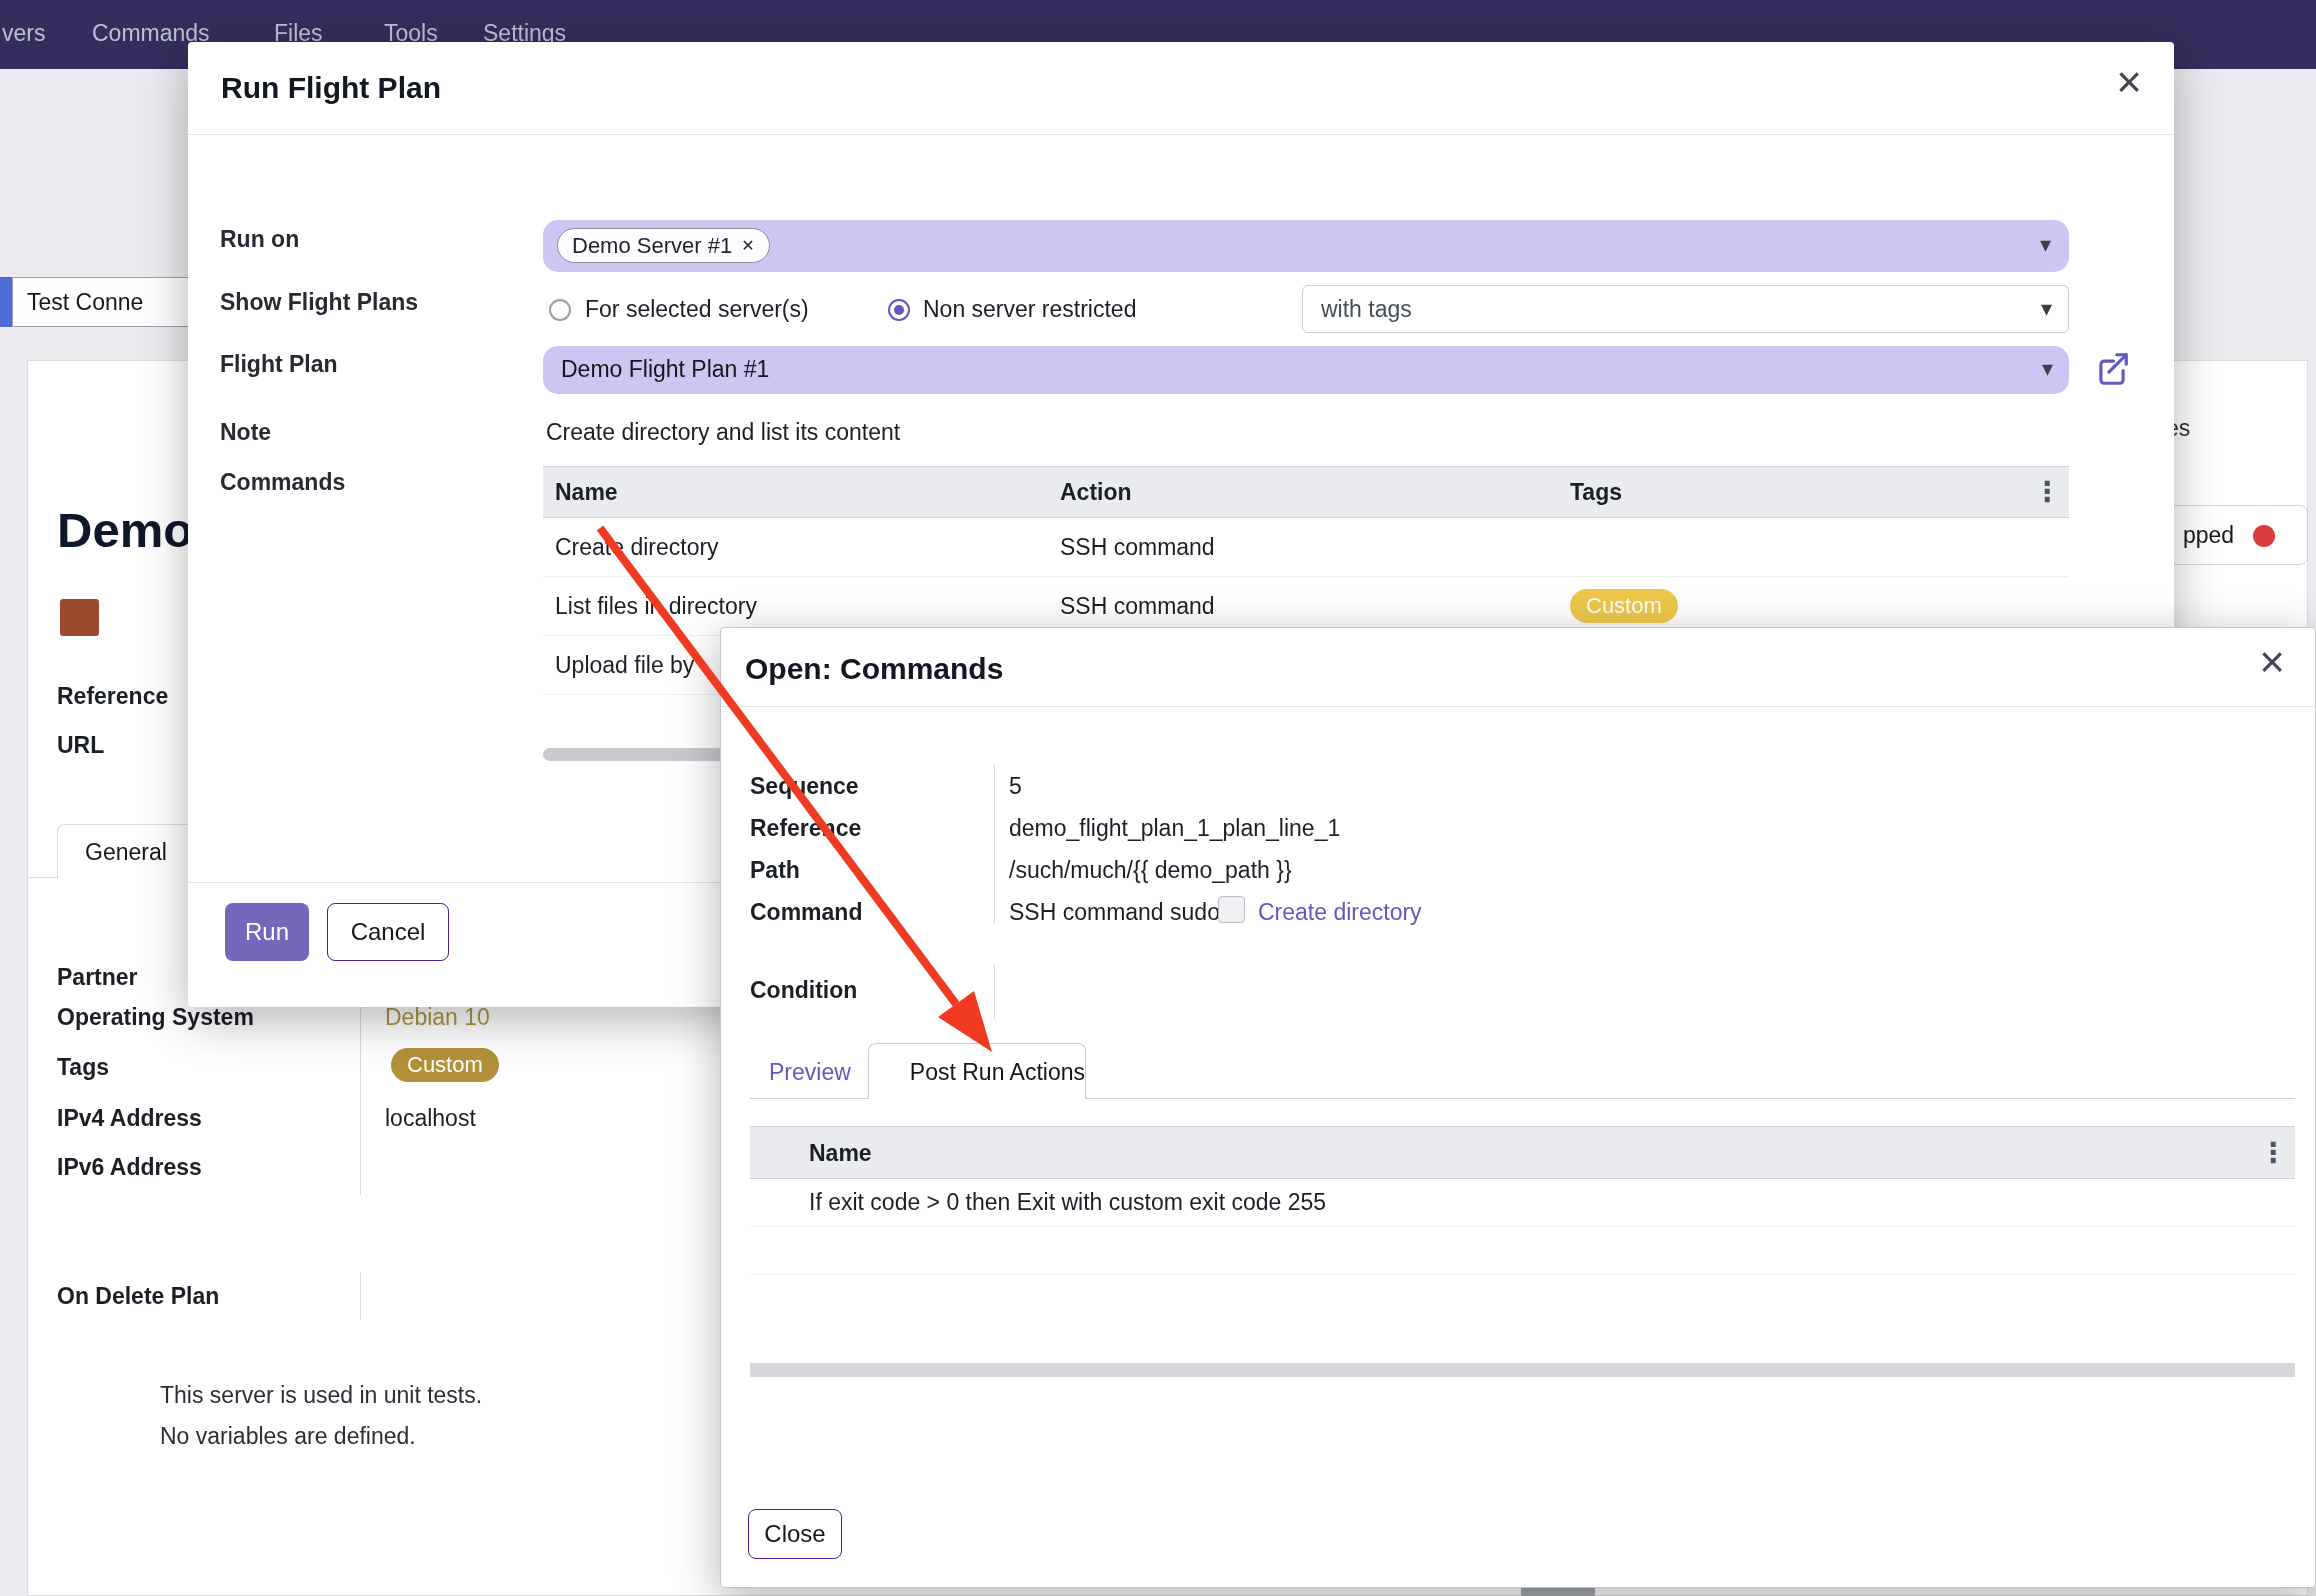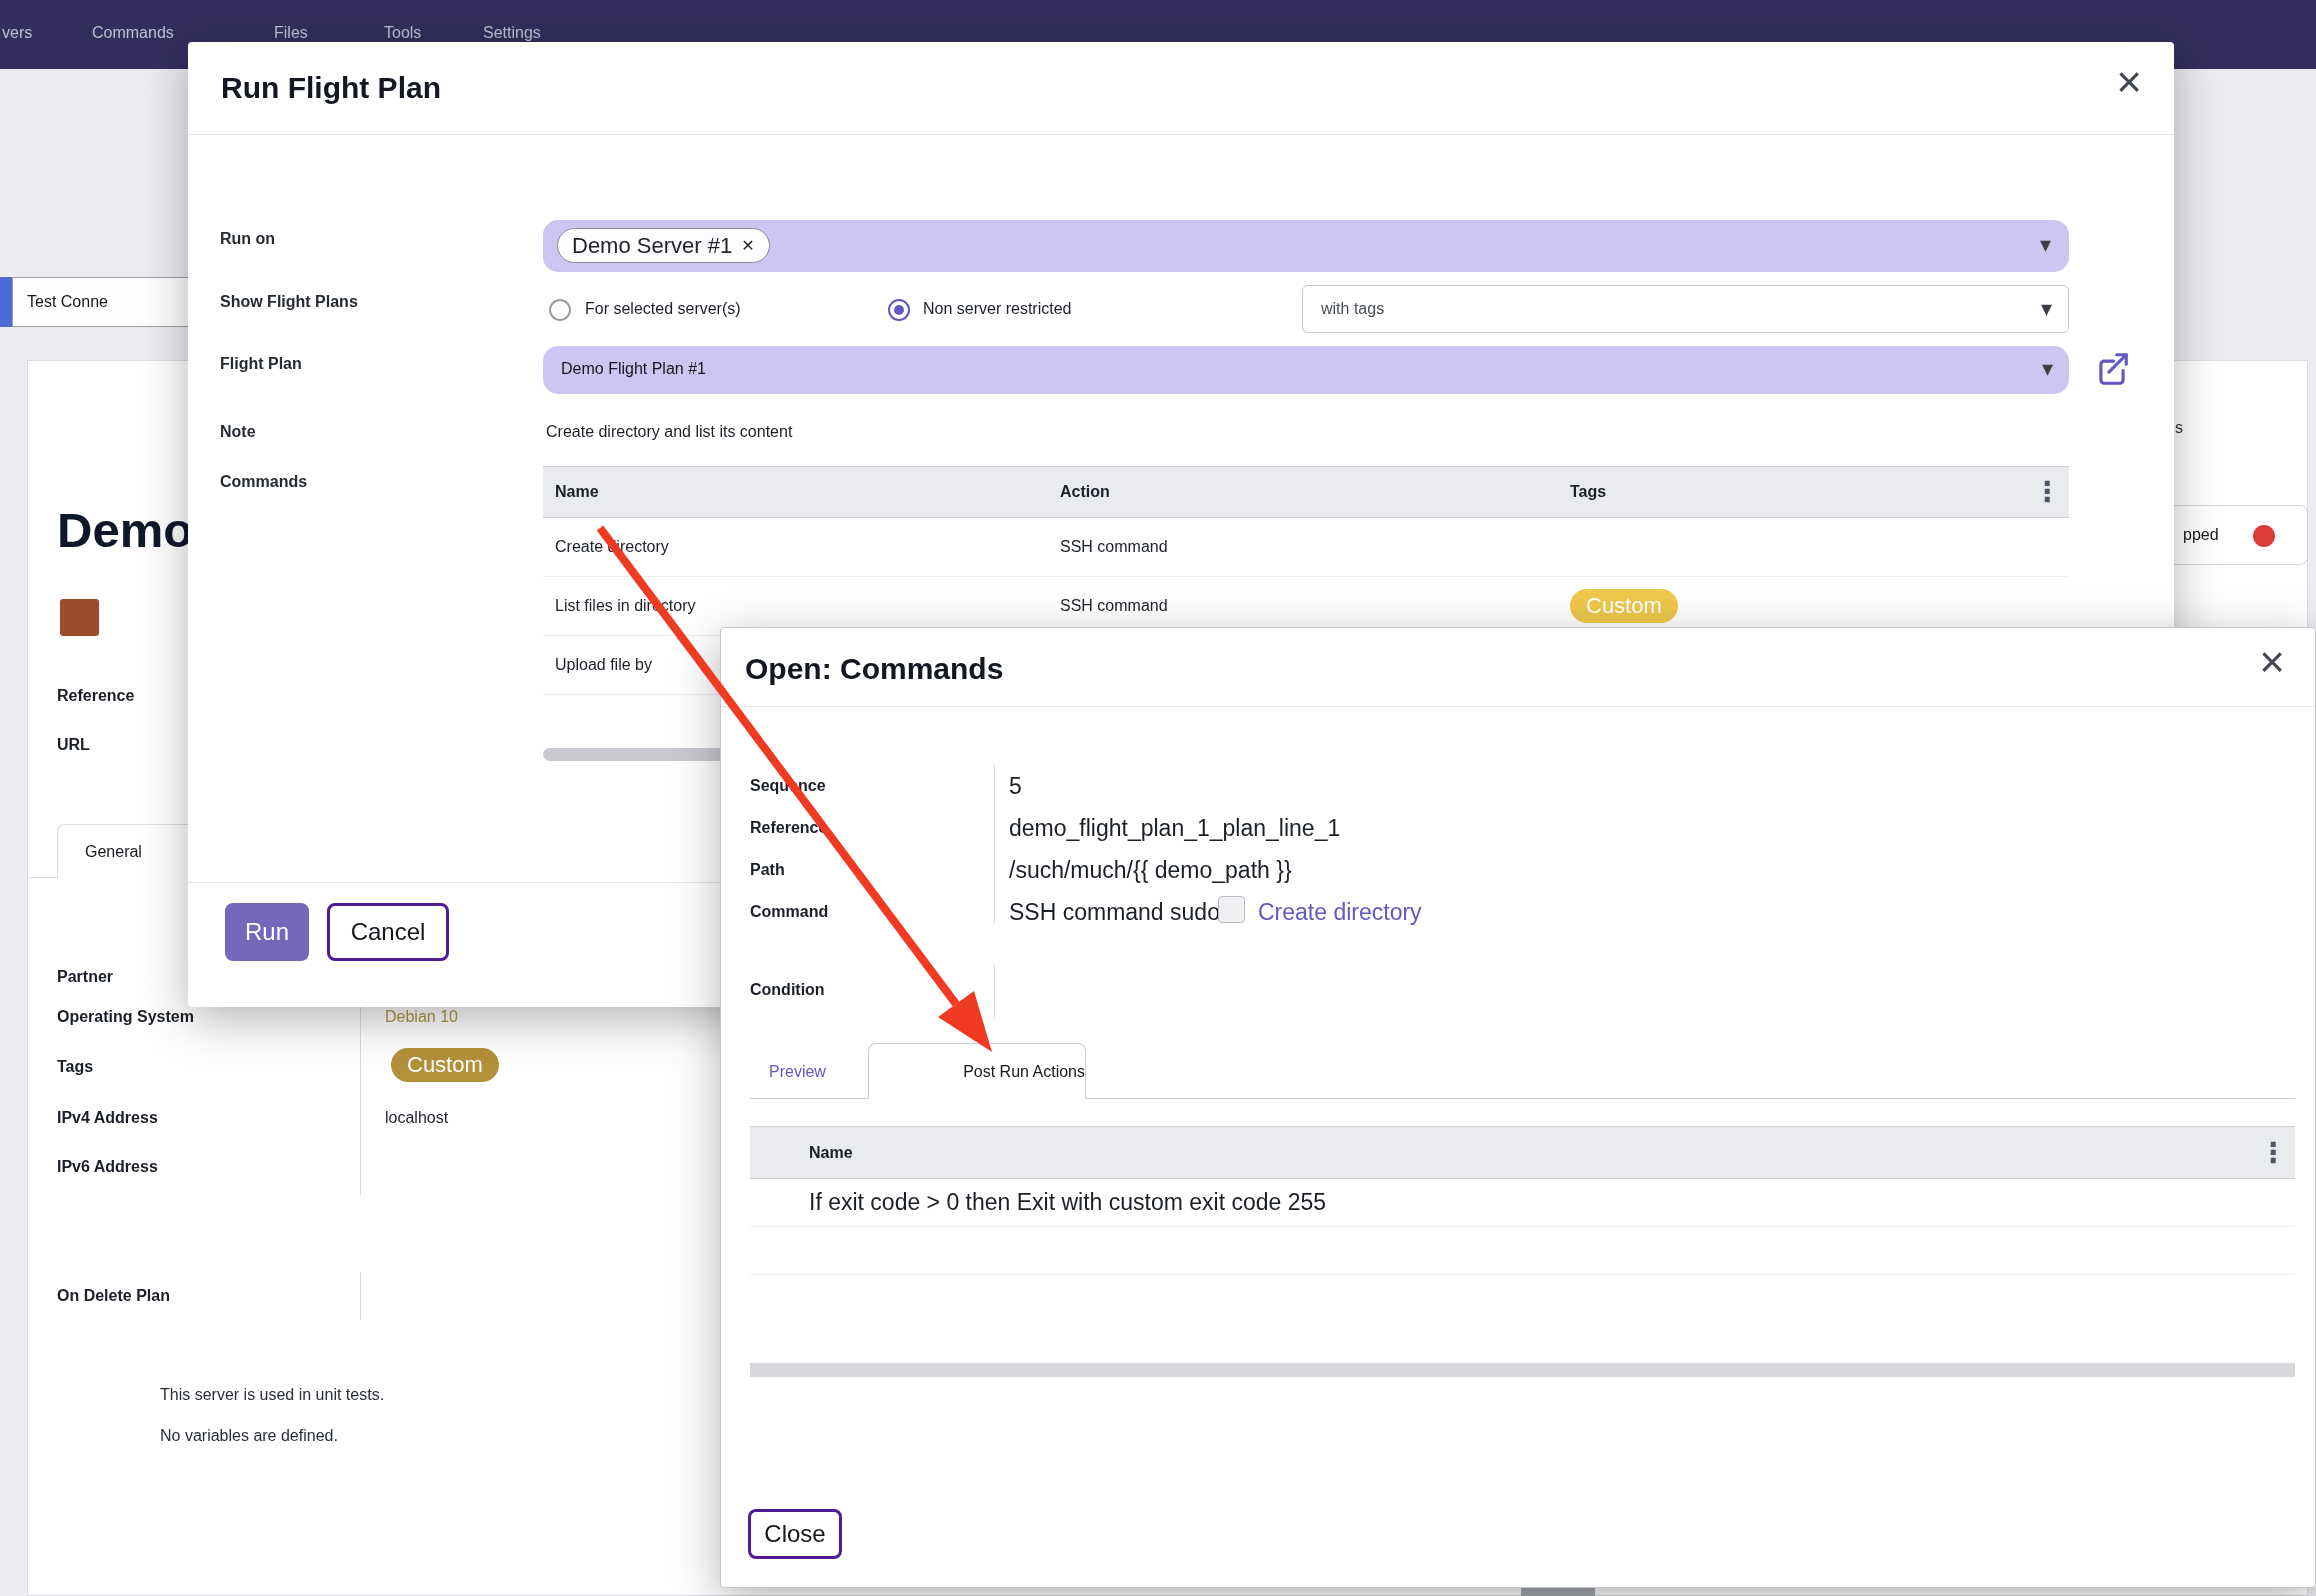--- a/index.html
+++ b/index.html
@@ -1,32 +1,32 @@
 <!DOCTYPE html>
 <html><head>
 <meta charset="utf-8">
 <style>
   *{margin:0;padding:0;box-sizing:border-box;}
   html,body{width:2316px;height:1596px;}
   body{font-family:"Liberation Sans","DejaVu Sans",sans-serif;color:#1b1f27;}
   #screen{position:relative;width:2316px;height:1596px;background:#ececf0;overflow:hidden;}
   .abs{position:absolute;}
-  .t24{font-size:16px;line-height:30px;}
+  .t24{font-size:23px;line-height:30px;}
   .t23{font-size:23px;line-height:29px;}
   .bold{font-weight:700;}
   .modal{background:#fff;box-shadow:0 12px 48px rgba(0,0,0,.30);border-radius:4px;}
   .hline{height:1px;background:#e3e5e8;}
   .vline{width:1px;background:#d8dade;}
   .lavender{border-radius:15px;}
   .caret{color:#3c4046;font-size:22px;line-height:22px;}
   .kebab{color:#4b5563;font-size:28px;font-weight:700;line-height:1;cursor:pointer;}
   .closex{font-size:44px;font-weight:400;color:#3f4652;line-height:1;cursor:pointer;}
   .pill{display:inline-flex;align-items:center;color:#fff;font-size:22px;line-height:22px;padding:6px 16px;border-radius:17px;white-space:nowrap;}
   .btn{display:flex;align-items:center;justify-content:center;border-radius:8px;font-size:24px;cursor:pointer;}
-  .btn.secondary{background:#fff;border:3px solid #4c1d95;color:#15171c;}
+  .btn.secondary{background:#fff;border:1px solid #4c1d95;color:#15171c;}
   .chip{display:inline-flex;align-items:center;background:#fdfdff;border:1px solid #878c95;border-radius:18px;padding:0 14px;height:35px;font-size:22px;color:#20242b;}
   .radio{width:22px;height:22px;border-radius:50%;background:#fff;border:2px solid #979da6;}
   .radio.sel{border-color:#6357c0;display:flex;align-items:center;justify-content:center;}
   .radio.sel .dot{width:10px;height:10px;border-radius:50%;background:#6357c0;}
   .tblhead{display:flex;align-items:center;background:#e9ebee;border-top:1px solid #ced1d6;border-bottom:1px solid #ced1d6;}
   .tblrow{display:flex;align-items:center;border-bottom:1px solid #eceef1;background:#fff;}
   .link{color:#6357c0;cursor:pointer;}
   .tabactive{background:#fff;border:1px solid #c9ccd2;border-bottom:none;border-radius:8px 8px 0 0;display:flex;align-items:center;justify-content:flex-end;}
 </style>
 </head>

